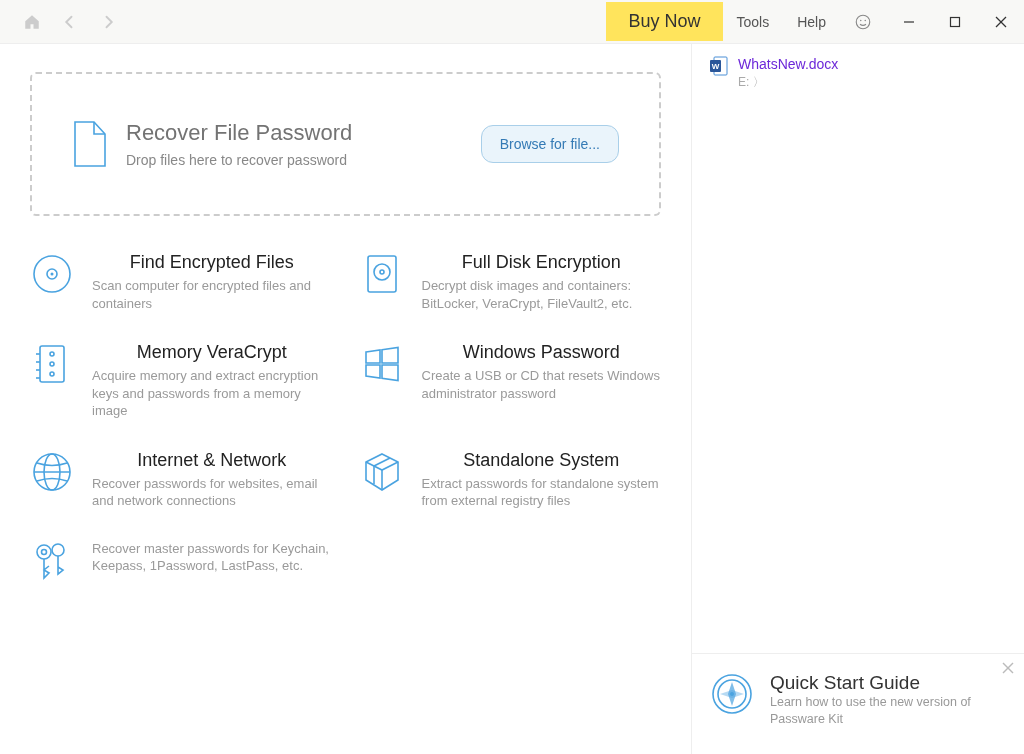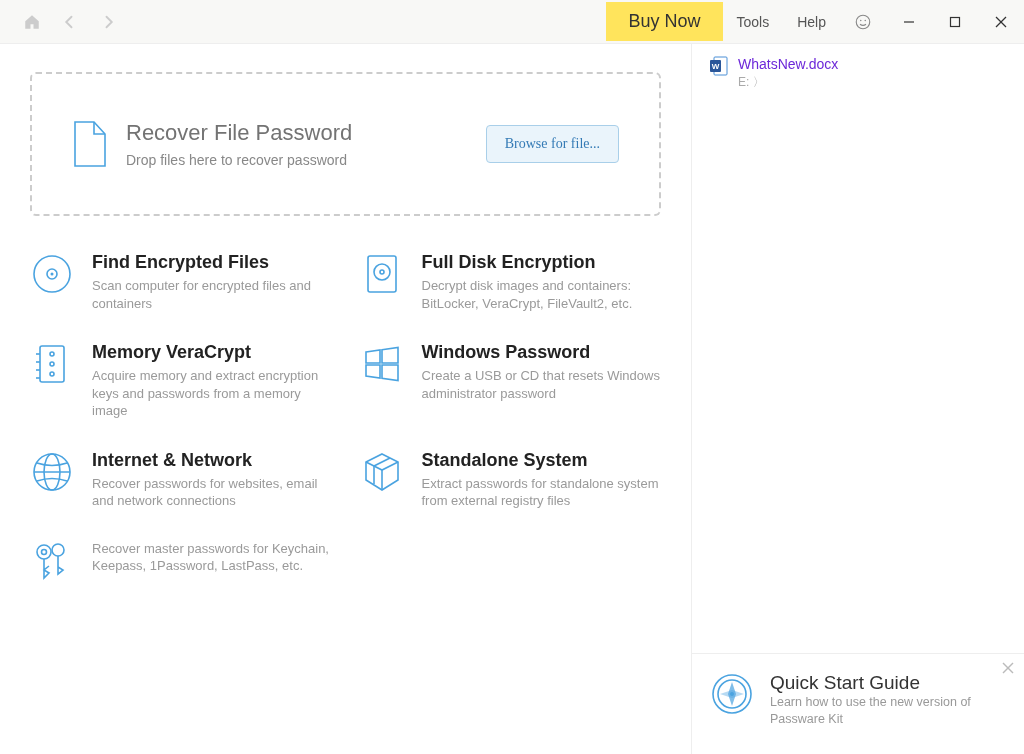--- a/index.html
+++ b/index.html
@@ -18,26 +18,26 @@
 
 .body-row { display: flex; height: calc(754px - 44px); }
 .main-col { flex: 1; padding: 28px 30px 24px 30px; overflow-y: auto; }
 .side-col { width: 333px; border-left: 1px solid #eee; display: flex; flex-direction: column; }
 
 .dropzone { border: 2px dashed #ccc; border-radius: 6px; padding: 46px 40px 46px 40px; display: flex; align-items: center; }
 .dz-icon { width: 36px; height: 48px; margin-right: 18px; }
 .dz-text h2 { font-size: 22px; font-weight: 400; color: #737373; margin-bottom: 6px; }
 .dz-text p { font-size: 14px; color: #888; }
 .dz-spacer { flex: 1; }
-.browse-btn { border: 1px solid #a9cfe9; background: #eaf4fb; color: #347ab5; padding: 10px 18px; border-radius: 4px; font-size: 14px; cursor: pointer; font-family: Liberation Serif, serif; }
+.browse-btn { border: 1px solid #a9cfe9; background: #eaf4fb; color: #347ab5; padding: 10px 18px; border-radius: 12px; font-size: 14px; cursor: pointer; }
 
 .grid { display: grid; grid-template-columns: 1fr 1fr; gap: 30px 28px; margin-top: 36px; }
 .tool { display: flex; gap: 18px; cursor: pointer; }
 .tool-icon { width: 44px; height: 44px; flex-shrink: 0; }
-.tool h3 { font-size: 18px; font-weight: 700; color: #222; margin-bottom: 4px; }
+.tool h3 { font-size: 18px; font-weight: 400; color: #222; margin-bottom: 4px; text-align: center; }
 .tool p { font-size: 13px; color: #9a9a9a; line-height: 1.35; }
 
 .tabs { display: flex; gap: 22px; padding: 18px 18px 10px 18px; font-size: 13px; letter-spacing: 0.6px; }
 .tab { color: #aaa; cursor: pointer; padding-bottom: 6px; }
 .tab.active { color: #333; border-bottom: 2px solid #333; }
 .recent-list { padding: 8px 18px; flex: 1; overflow-y: auto; }
 .recent-item { display: flex; gap: 10px; align-items: flex-start; cursor: pointer; padding: 4px 0; }
 .recent-icon { width: 18px; height: 20px; flex-shrink: 0; }
 .recent-text .fname { font-size: 14px; color: #6d28d9; }
 .recent-text .fpath { font-size: 12px; color: #aaa; margin-top: 2px; }

